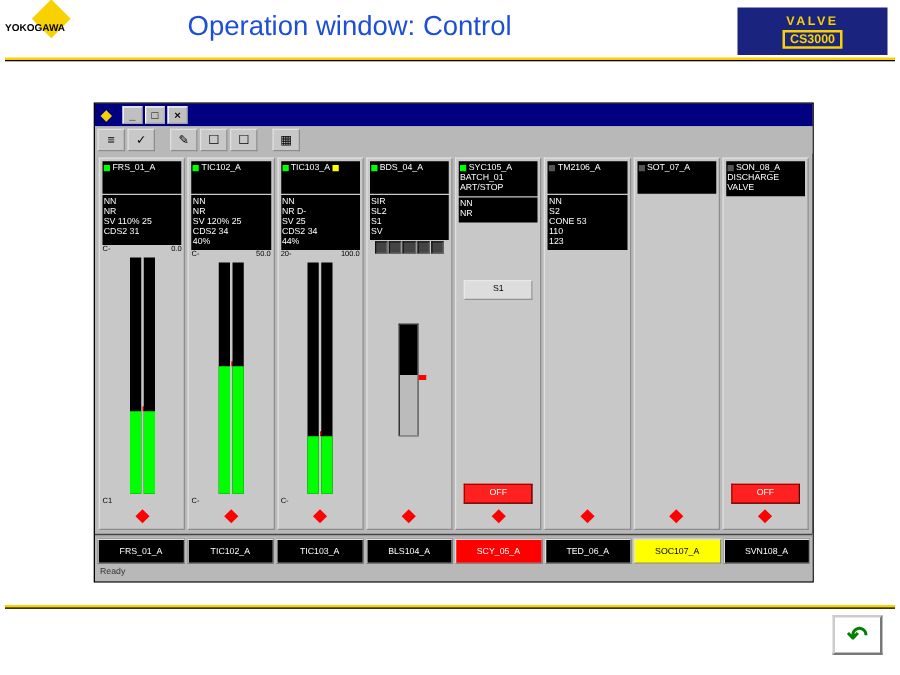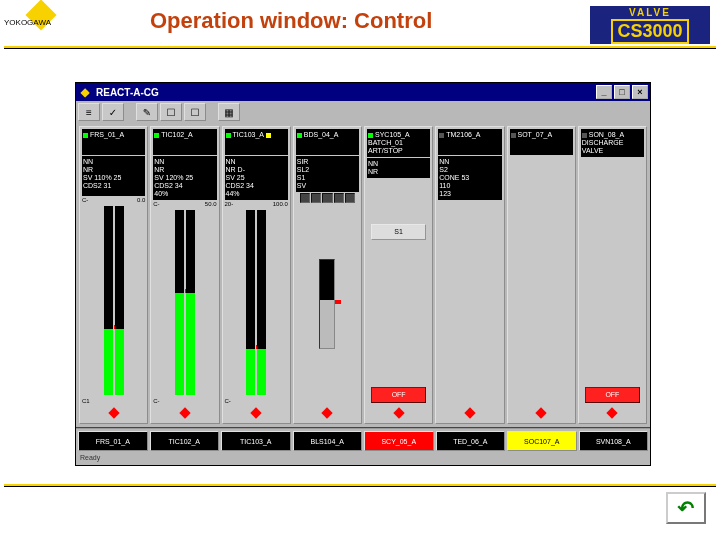--- a/index.html
+++ b/index.html
@@ -1,25 +1,25 @@
 <!DOCTYPE html>
 <html><head>
 <meta charset="utf-8">
 <style>
   * { box-sizing: border-box; margin: 0; padding: 0; }
   body { width: 720px; height: 540px; background: #fff; font-family: Arial, sans-serif; position: relative; }
   
   
   .header { position: relative; height: 52px; }
-  .brand-logo { position: absolute; left: 4px; top: 18px; font-size: 8px; font-weight: normal; color: #000; }
+  .brand-logo { position: absolute; left: 4px; top: 18px; font-size: 8px; font-weight: bold; color: #000; }
   .diamond { position: absolute; left: 30px; top: 4px; width: 22px; height: 22px; transform: rotate(45deg); background: #f7d200; }
-  .page-title { position: absolute; left: 150px; top: 8px; font-size: 22px; font-weight: bold; color: #c2410c; }
+  .page-title { position: absolute; left: 150px; top: 8px; font-size: 22px; font-weight: normal; color: #1d4ed8; }
   .centum-logo { position: absolute; right: 10px; top: 6px; width: 120px; height: 38px; background: #1a237e; display: flex; flex-direction: column; align-items: center; justify-content: center; color: #f7d200; font-weight: bold; }
   .centum-logo .l1 { font-size: 10px; letter-spacing: 2px; }
-  .centum-logo .l2 { font-size: 18px; border: 2px solid #f7d200; padding: 0 4px; margin-top: 1px; }
+  .centum-logo .l2 { font-size: 10px; border: 2px solid #f7d200; padding: 0 4px; margin-top: 1px; }
   .header-rule { position: absolute; left: 4px; top: 46px; width: 712px; height: 3px; background: #f7d200; border-bottom: 1px solid #000; }
   .footer-rule { position: absolute; left: 4px; top: 484px; width: 712px; height: 3px; background: #f7d200; border-bottom: 1px solid #000; }
   .back-btn { position: absolute; right: 14px; top: 492px; width: 40px; height: 32px; border: 2px outset #ccc; background: #fff; display: flex; align-items: center; justify-content: center; color: #008000; font-size: 20px; font-weight: bold; }
   
   
   .app-window { position: absolute; left: 75px; top: 82px; width: 576px; height: 384px; background: #b8b8b8; border: 1px solid #000; display: flex; flex-direction: column; }
   .titlebar { height: 18px; background: #000080; display: flex; align-items: center; padding: 0 2px; }
   .titlebar .sys { width: 14px; height: 14px; margin-right: 4px; display:flex; align-items:center; justify-content:center; color:#f7d200; font-size:12px; }
   .titlebar .title { color: #fff; font-size: 10px; font-weight: bold; flex: 1; }
   .titlebar .win-btn { width: 16px; height: 14px; background: #c0c0c0; border: 1px outset #fff; margin-left: 2px; font-size: 9px; line-height: 12px; text-align: center; font-weight: bold; }
@@ -67,21 +67,20 @@
   <div class="centum-logo">
     <div class="l1">VALVE</div>
     <div class="l2">CS3000</div>
   </div>
   <div class="header-rule"></div>
 </div>
 
 <div class="app-window">
   <div class="titlebar">
     <div class="sys">◆</div>
-    <div class="title">REACT-A-CG</div>
     <div class="win-btn">_</div>
     <div class="win-btn">□</div>
     <div class="win-btn">×</div>
   </div>
   <div class="toolbar">
     <div class="tb-btn">≡</div>
     <div class="tb-btn">✓</div>
     <div class="tb-sep"></div>
     <div class="tb-btn">✎</div>
     <div class="tb-btn">☐</div>

